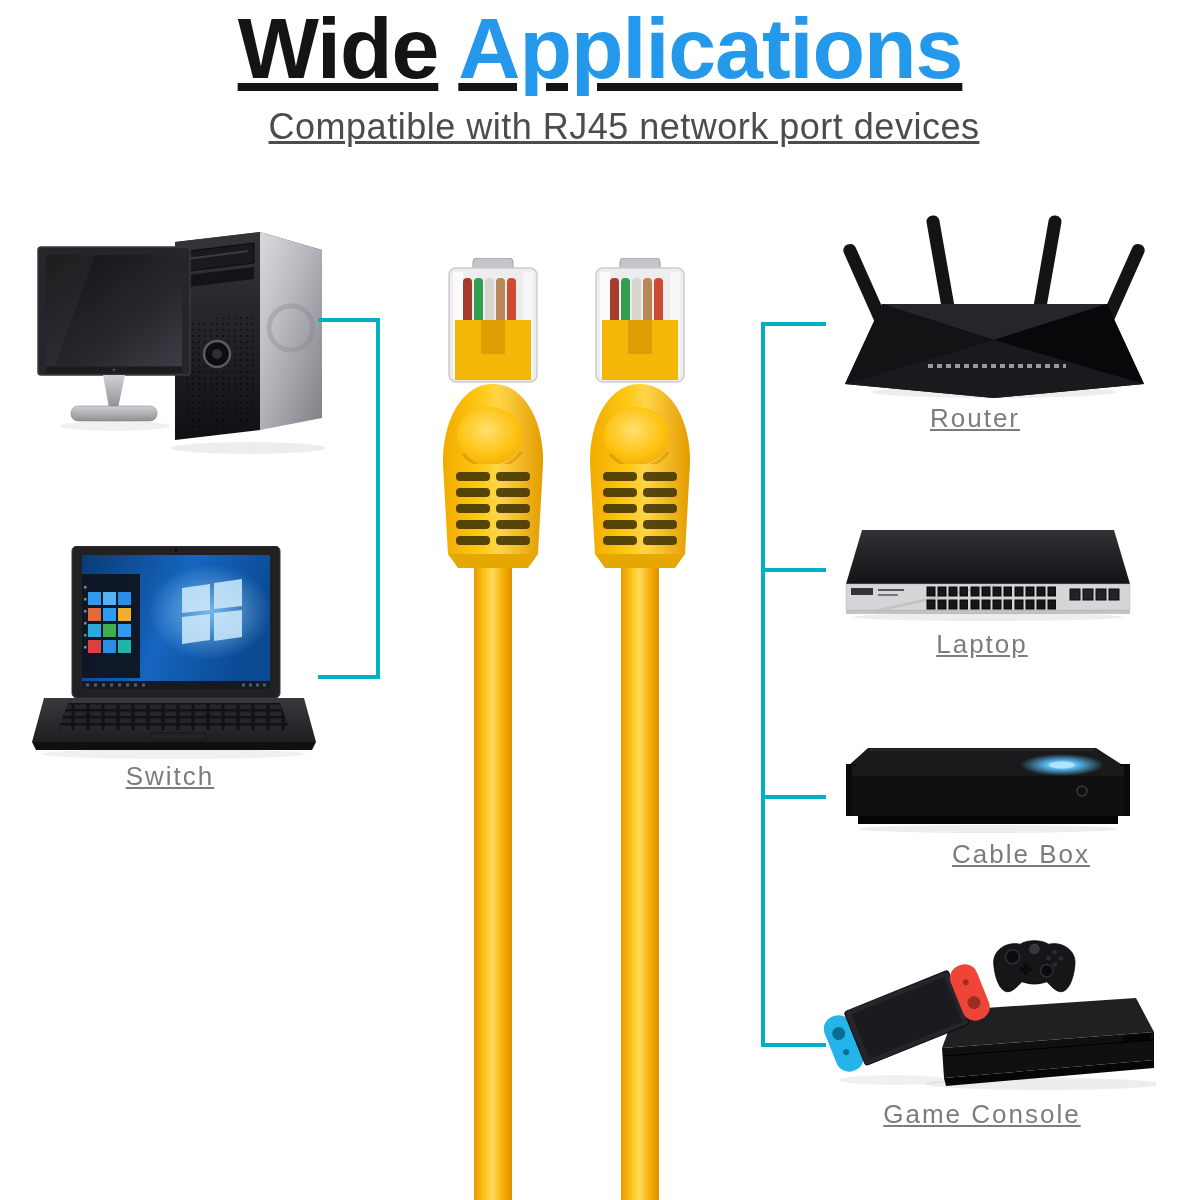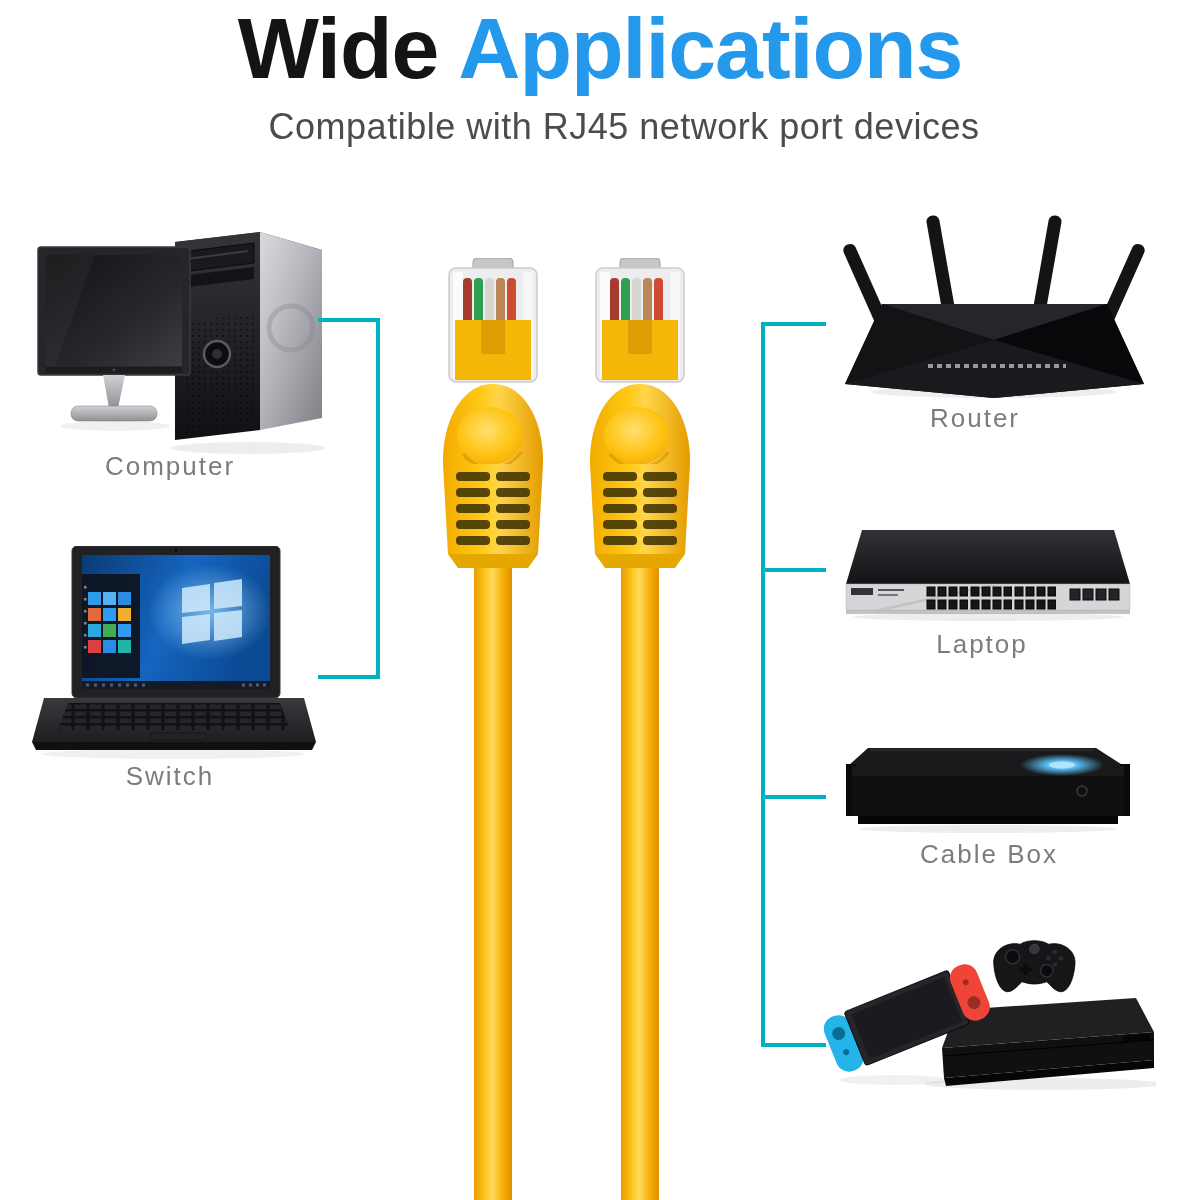--- a/index.html
+++ b/index.html
@@ -1,31 +1,31 @@
 <!DOCTYPE html>
 <html><head>
 <meta charset="utf-8">
 <style>
   html,body{margin:0;padding:0;background:#fff;}
   #canvas{position:relative;width:1200px;height:1200px;background:#ffffff;overflow:hidden;
           font-family:"Liberation Sans",sans-serif;}
-  .abs{position:absolute;}
+  .abs{position:absolute;text-decoration:underline;}
   .title{top:0;left:0;width:1200px;text-align:center;font-size:86px;line-height:96px;
          font-weight:700;color:#141414;letter-spacing:-1px;white-space:nowrap;}
   .title .w1{margin-right:20px;}
   .title .w2{color:#2499ec;}
   .subtitle{top:104px;left:0;width:1200px;text-align:center;font-size:36px;line-height:46px;
             color:#4c4c4c;letter-spacing:0.5px;padding-left:24px;}
   .device-label{font-size:26px;line-height:44px;color:#7c7c7c;letter-spacing:2px;
                 text-align:center;font-weight:400;}
   .lbl-computer{left:35px;top:444px;width:270px;}
   .lbl-laptop{left:35px;top:754px;width:270px;}
   .lbl-router{left:842px;top:396px;width:266px;}
   .lbl-switch{left:842px;top:622px;width:280px;}
-  .lbl-cablebox{left:844px;top:832px;width:290px;}
+  .lbl-cablebox{left:876px;top:832px;width:290px;}
   .lbl-console{left:822px;top:1092px;width:320px;}
   .bracket-left{left:318px;top:318px;width:58px;height:353px;box-sizing:content-box;
                 border-top:4px solid #00b1c3;border-right:4px solid #00b1c3;
                 border-bottom:4px solid #00b1c3;}
   .rb-vert{left:761px;top:322px;width:4px;height:725px;background:#00b1c3;}
   .rb-stub{left:761px;width:65px;height:4px;background:#00b1c3;}
   .rb-s1{top:322px;} .rb-s2{top:568px;} .rb-s3{top:795px;} .rb-s4{top:1043px;}
   svg.dev{position:absolute;display:block;}
   .sv-computer{left:35px;top:226px;}
   .sv-laptop{left:28px;top:546px;}
@@ -132,21 +132,20 @@
     <circle cx="182" cy="128" r="5" fill="#2e2e33"></circle>
     <ellipse cx="80" cy="200" rx="55" ry="5" fill="#000" opacity="0.06"></ellipse>
     <rect x="3" y="21" width="152" height="128" rx="3" fill="#26262a" stroke="#3a3a3f" stroke-width="1.5"></rect>
     <rect x="11" y="29" width="136" height="111" fill="url(#g-screen)"></rect>
     <polygon points="11,29 60,29 20,140 11,140" fill="#ffffff" opacity="0.04"></polygon>
     <rect x="11" y="141" width="136" height="6" fill="#1c1c1f"></rect>
     <circle cx="79" cy="144" r="1.5" fill="#4a4a50"></circle>
     <polygon points="68,149 90,149 83,182 74,182" fill="url(#g-metal)"></polygon>
     <rect x="36" y="180" width="86" height="15" rx="7" fill="url(#g-metal)" stroke="#77777d" stroke-width="0.5"></rect>
   </svg>
-  <div class="abs device-label lbl-computer">Computer</div>
 
   <svg class="dev sv-laptop" width="290" height="216" viewBox="0 0 290 216">
     <ellipse cx="146" cy="208" rx="132" ry="5" fill="#000" opacity="0.06"></ellipse>
     <rect x="44" y="0" width="208" height="152" rx="5" fill="#212124" stroke="#343438" stroke-width="1"></rect>
     <circle cx="148" cy="4.5" r="2" fill="#0b0b0c" stroke="#333" stroke-width="0.5"></circle>
     <rect x="54" y="9" width="188" height="134" fill="url(#g-lapscreen)"></rect>
     <ellipse cx="182" cy="66" rx="62" ry="48" fill="url(#g-beamglow)" opacity="0.8"></ellipse>
     <g fill="#cfeafc" opacity="0.85">
       <polygon points="154,42 182,38 182,64 154,67"></polygon>
       <polygon points="186,37 214,33 214,60 186,63"></polygon>
@@ -343,14 +342,15 @@
       <rect x="-26" y="0" width="28" height="58" rx="13" fill="#25b4ea"></rect>
       <circle cx="-13" cy="18" r="6.5" fill="#0a6d93"></circle>
       <circle cx="-13" cy="38" r="3" fill="#0a6d93"></circle>
       <rect x="0" y="0" width="112" height="58" rx="3" fill="#26262a" stroke="#0c0c0e" stroke-width="1"></rect>
       <rect x="6" y="5" width="100" height="48" fill="#1b1b1f"></rect>
       <rect x="110" y="0" width="28" height="58" rx="13" fill="#ef4438"></rect>
       <circle cx="124" cy="40" r="6.5" fill="#9c2d24"></circle>
       <circle cx="124" cy="18" r="3" fill="#9c2d24"></circle>
     </g>
   </svg>
+  <div class="abs device-label lbl-console">Game Console</div>
 
 </div>
 
 </body></html>

